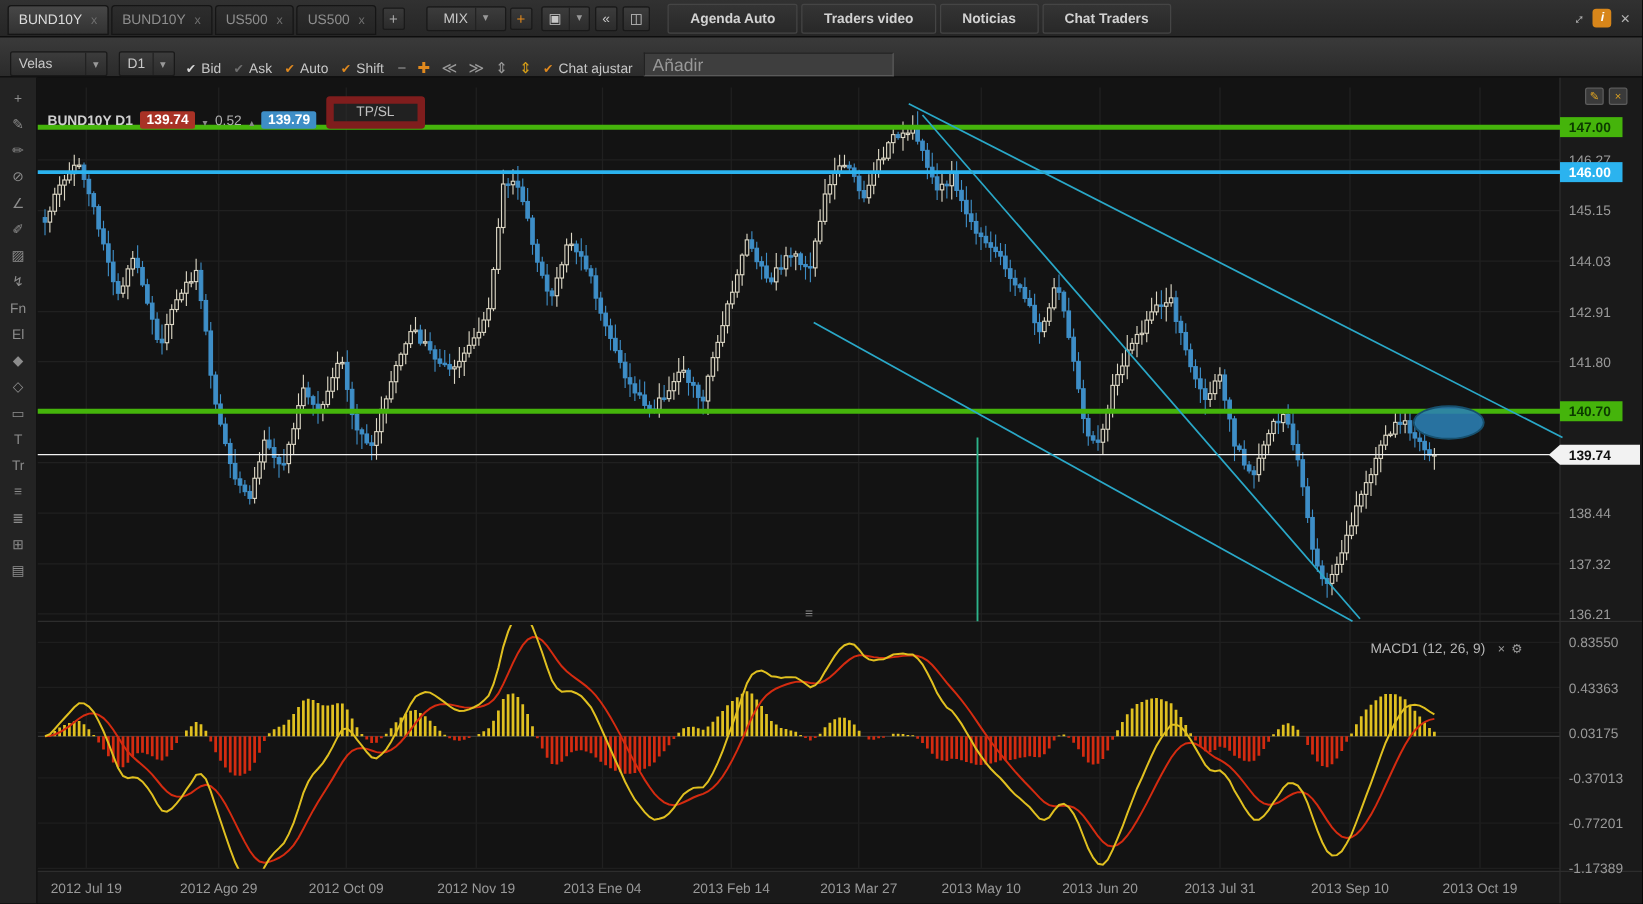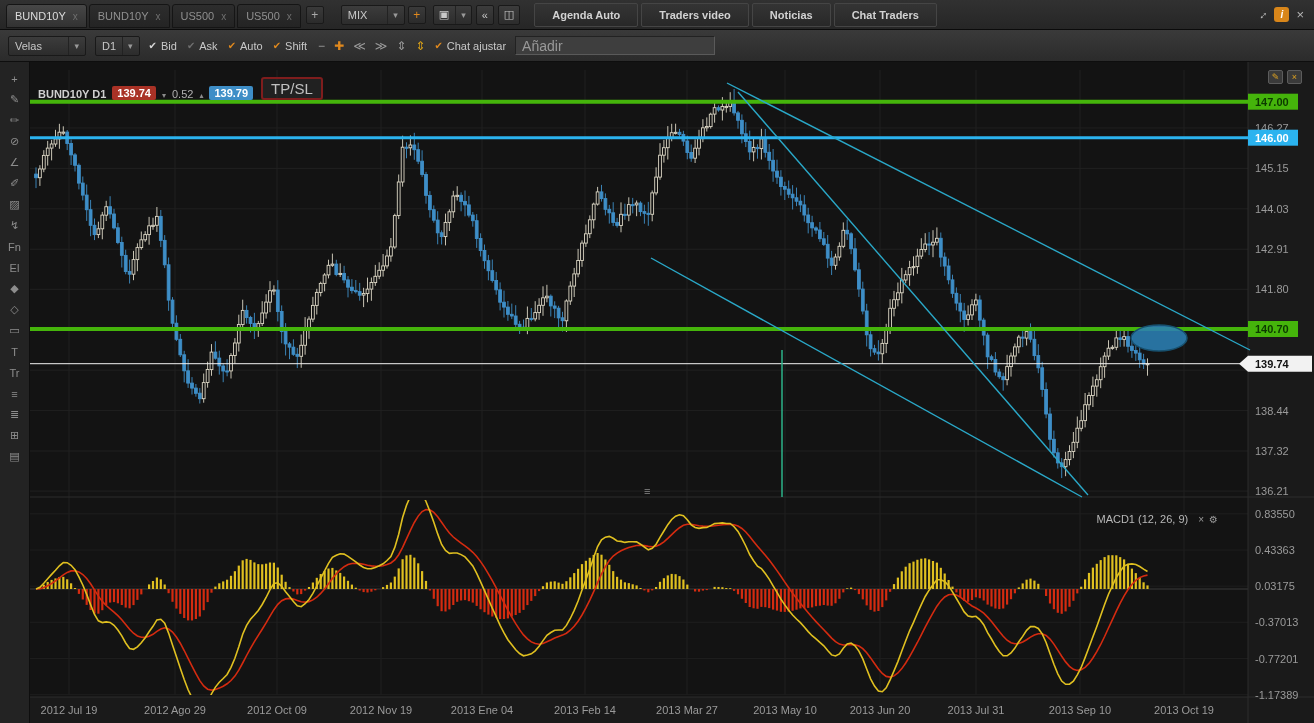--- a/index.html
+++ b/index.html
@@ -9,53 +9,53 @@
 .tabbar{position:absolute;left:0;top:0;width:100%;height:30px;background:linear-gradient(#313131,#262626);border-bottom:1px solid #0b0b0b;display:flex;align-items:center;padding:0 6px}
 .tabs{display:flex;align-items:center;height:100%;padding-top:3px}
 .tab{display:flex;align-items:center;height:24px;margin-right:2px;padding:0 8px;background:linear-gradient(#2d2d2d,#242424);border:1px solid #151515;border-radius:3px 3px 0 0;font-size:11px;color:#8f8f8f}
 .tab.active{background:linear-gradient(#474747,#323232);color:#dcdcdc}
 .tab-close{margin-left:7px;font-size:10px;color:#6f6f6f}
 .sq{width:18px;height:18px;margin:0 3px;display:flex;align-items:center;justify-content:center;background:linear-gradient(#3a3a3a,#2b2b2b);border:1px solid #1a1a1a;border-radius:2px;color:#aaa;font-size:12px}
 .sq.orange{color:#e0891e}
 .gap{width:14px}
 .dd{flex:none;display:flex;align-items:center;height:20px;padding:0 6px;background:linear-gradient(#3c3c3c,#2c2c2c);border:1px solid #191919;border-radius:2px;color:#c8c8c8;font-size:11px;gap:6px}
 .dd .caret{color:#999;font-size:9px;border-left:1px solid #222;padding-left:5px;height:100%;display:flex;align-items:center}
-.dd.mix{width:64px;justify-content:space-between}
+.dd.mix{width:64px;justify-content:center}
 .dd.wide{width:78px;justify-content:space-between}
 .dd.sm{padding:0 5px}
 .row{display:flex;align-items:center}
 #tab-iconbtns{gap:4px;margin-left:4px}
 .menu{margin-left:14px;gap:3px}
 .menu-btn{height:24px;display:flex;align-items:center;padding:0 17px;background:linear-gradient(#343434,#282828);border:1px solid #454545;border-radius:2px;color:#d2d2d2;font-size:11px;font-weight:bold}
 .winicons{margin-left:auto;gap:7px;margin-right:4px}
 .wi{color:#b5b5b5;font-size:13px}
 .wi.rotate{display:inline-block;transform:rotate(45deg);font-size:12px}
 .wi.info{width:15px;height:15px;background:#d8861a;border-radius:3px;color:#fff;font-size:10px;font-weight:bold;display:flex;align-items:center;justify-content:center;font-style:italic}
-.toolbar{position:absolute;left:0;top:30px;width:100%;height:32px;background:linear-gradient(#3a3a3a,#2b2b2b);border-bottom:1px solid #0e0e0e;display:flex;align-items:center;gap:9px;padding:0 8px}
+.toolbar{position:absolute;left:0;top:30px;width:100%;height:32px;background:linear-gradient(#3a3a3a,#2b2b2b);border-bottom:1px solid #0e0e0e;display:flex;align-items:flex-end;gap:9px;padding:0 8px}
 #checks{gap:10px}
 .chk{display:flex;align-items:center;gap:4px;font-size:11px;color:#c8c8c8}
 .tick{font-size:10px}
 .chk-label{color:#c8c8c8}
 #tool-iconbtns{gap:9px;margin-left:2px}
 .tbtn{font-size:12px}
 .add-input{width:200px;height:19px;background:#3e3e3e;border:1px solid #5a5a5a;border-top-color:#222;border-left-color:#222;color:#ccc;font-size:14px;padding:0 6px;font-family:Liberation Sans, sans-serif}
 .add-input::placeholder{color:#999}
 .lefttools{position:absolute;left:0;top:62px;width:30px;height:661px;background:#232323;border-right:1px solid #0e0e0e;display:flex;flex-direction:column;align-items:center;padding-top:6px}
 .tool{width:22px;height:21px;display:flex;align-items:center;justify-content:center;color:#8d8d8d;font-size:11px}
 .chartwrap{position:absolute;left:30px;top:62px;width:1284px;height:661px}
 .chartwrap svg{position:absolute;left:0;top:0}
 svg text{font-family:"Liberation Sans","DejaVu Sans",sans-serif}
 .chart-header{position:absolute;left:8px;top:15px;display:flex;align-items:flex-end;gap:6px;font-size:11px}
 .ch-title{color:#d0d0d0;font-weight:bold}
 .badge{padding:1px 5px;border-radius:2px;font-size:11px;font-weight:bold;color:#fff}
 .badge.red{background:#a93226}
 .badge.blue{background:#3e8ec7}
 .tiny{color:#8a8a8a;font-size:8px}
 .ch-spread{color:#b0b0b0}
-.tpsl{margin-left:2px;border:2px solid #7f1d1d;border-radius:3px;padding:1px 8px;color:#c0c0c0;font-size:15px;background:rgba(45,45,45,.55)}
+.tpsl{margin-left:2px;border:6px solid #7f1d1d;border-radius:3px;padding:1px 18px;color:#c0c0c0;font-size:11px;background:rgba(45,45,45,.55)}
 .corner-icons{position:absolute;top:8px;right:12px;display:flex;gap:4px}
 .ci{width:15px;height:14px;display:flex;align-items:center;justify-content:center;background:#3a3a3a;border:1px solid #5c5c5c;border-radius:2px;color:#dfa321;font-size:9px}
 .divider-handle{position:absolute;left:614px;top:424px;color:#8a8a8a;font-size:11px;line-height:10px}
 .macd-label{position:absolute;top:451px;right:96px;display:flex;align-items:center;gap:10px;color:#b8b8b8;font-size:11px}
 #macd-icons{gap:5px}
 .mi{color:#9a9a9a;font-size:10px}
 </style>
 </head>
 <body>
 

